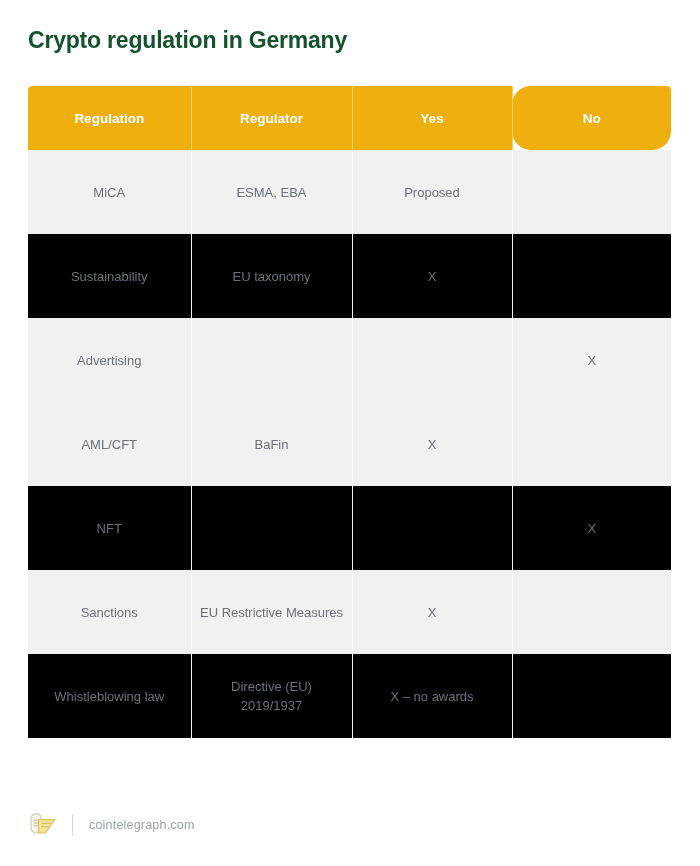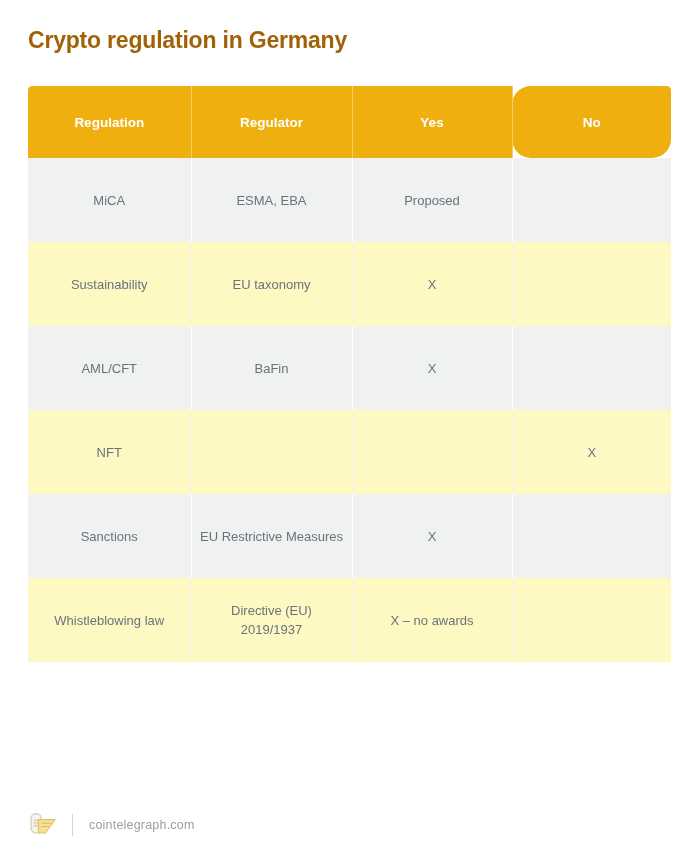--- a/index.html
+++ b/index.html
@@ -20,21 +20,21 @@
     height: 866px;
     background: #ffffff;
     box-sizing: border-box;
   }
   .page-title {
     position: absolute;
     left: 28px;
     top: 26px;
     font-size: 23px;
     font-weight: bold;
-    color: #a16207;
+    color: #14532d;
     letter-spacing: -0.2px;
     line-height: 28px;
   }
   .table-wrap {
     position: absolute;
     left: 28px;
     top: 86px;
     width: 643px;
   }
   table.reg-table {
@@ -47,21 +47,21 @@
   table.reg-table col.c0 { width: 163px; }
   table.reg-table col.c1 { width: 161px; }
   table.reg-table col.c2 { width: 160px; }
   table.reg-table col.c3 { width: 159px; }
 
   thead th {
     background: #efaf0e;
     color: #ffffff;
     font-size: 13.5px;
     font-weight: bold;
-    height: 72px;
+    height: 64px;
     vertical-align: middle;
     text-align: center;
     border-right: 1.5px solid #f6cf62;
     padding: 0 6px;
   }
   thead th:last-child { border-right: none; border-radius: 19px; }
   thead tr th:first-child { border-top-left-radius: 4px; }
   thead tr th:last-child  { border-top-right-radius: 4px; }
 
   tbody td {
@@ -70,21 +70,21 @@
     text-align: center;
     vertical-align: middle;
     height: 84px;
     padding: 6px 8px;
     border-right: 1.5px solid #ffffff;
     line-height: 19px;
     box-sizing: border-box;
   }
   tbody td:last-child { border-right: none; }
   tbody tr.odd td { background: #f0f1f1; }
-  tbody tr.even td { background: #fef9c3; border-right-color: #f3f3f3; }
+  tbody tr.even td { background: #000000; border-right-color: #f3f3f3; }
 
   .footer {
     position: absolute;
     left: 28px;
     top: 812px;
     display: flex;
     align-items: center;
     gap: 0px;
   }
   .footer .logo {
@@ -135,20 +135,26 @@
           <td>Proposed</td>
           <td></td>
         </tr>
         <tr class="even">
           <td>Sustainability</td>
           <td>EU taxonomy</td>
           <td>X</td>
           <td></td>
         </tr>
         <tr class="odd">
+          <td>Advertising</td>
+          <td></td>
+          <td></td>
+          <td>X</td>
+        </tr>
+        <tr class="odd">
           <td>AML/CFT</td>
           <td>BaFin</td>
           <td>X</td>
           <td></td>
         </tr>
         <tr class="even">
           <td>NFT</td>
           <td></td>
           <td></td>
           <td>X</td>

